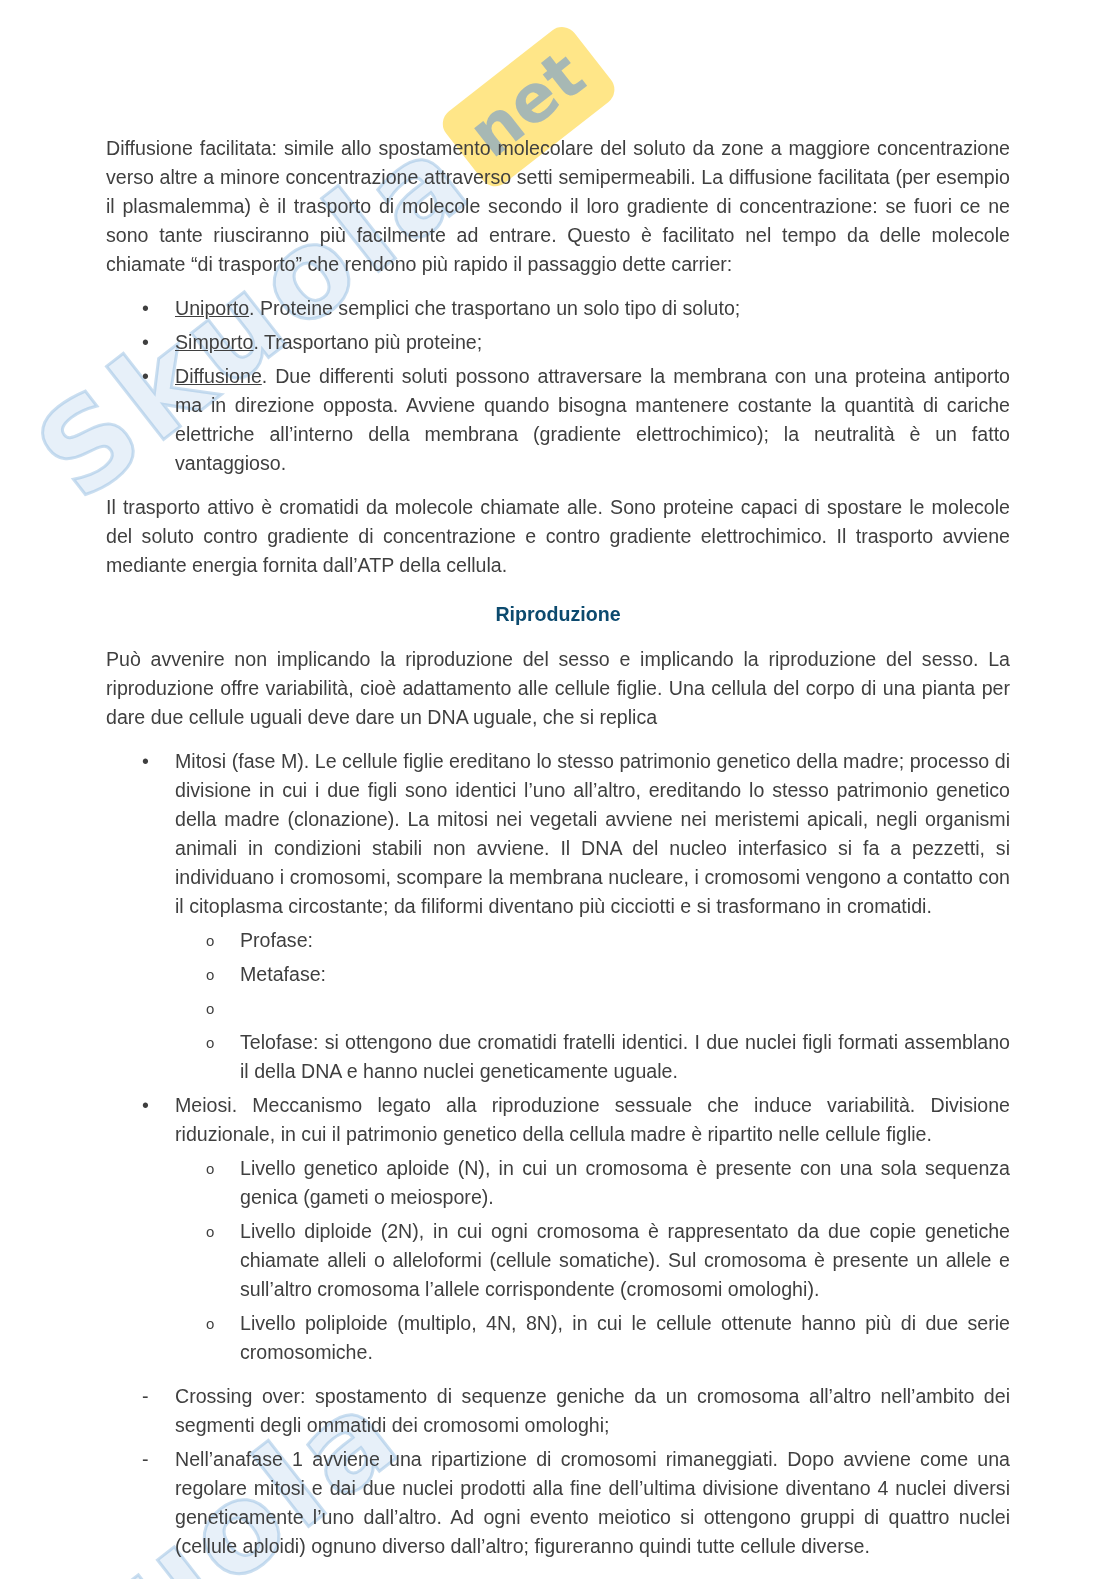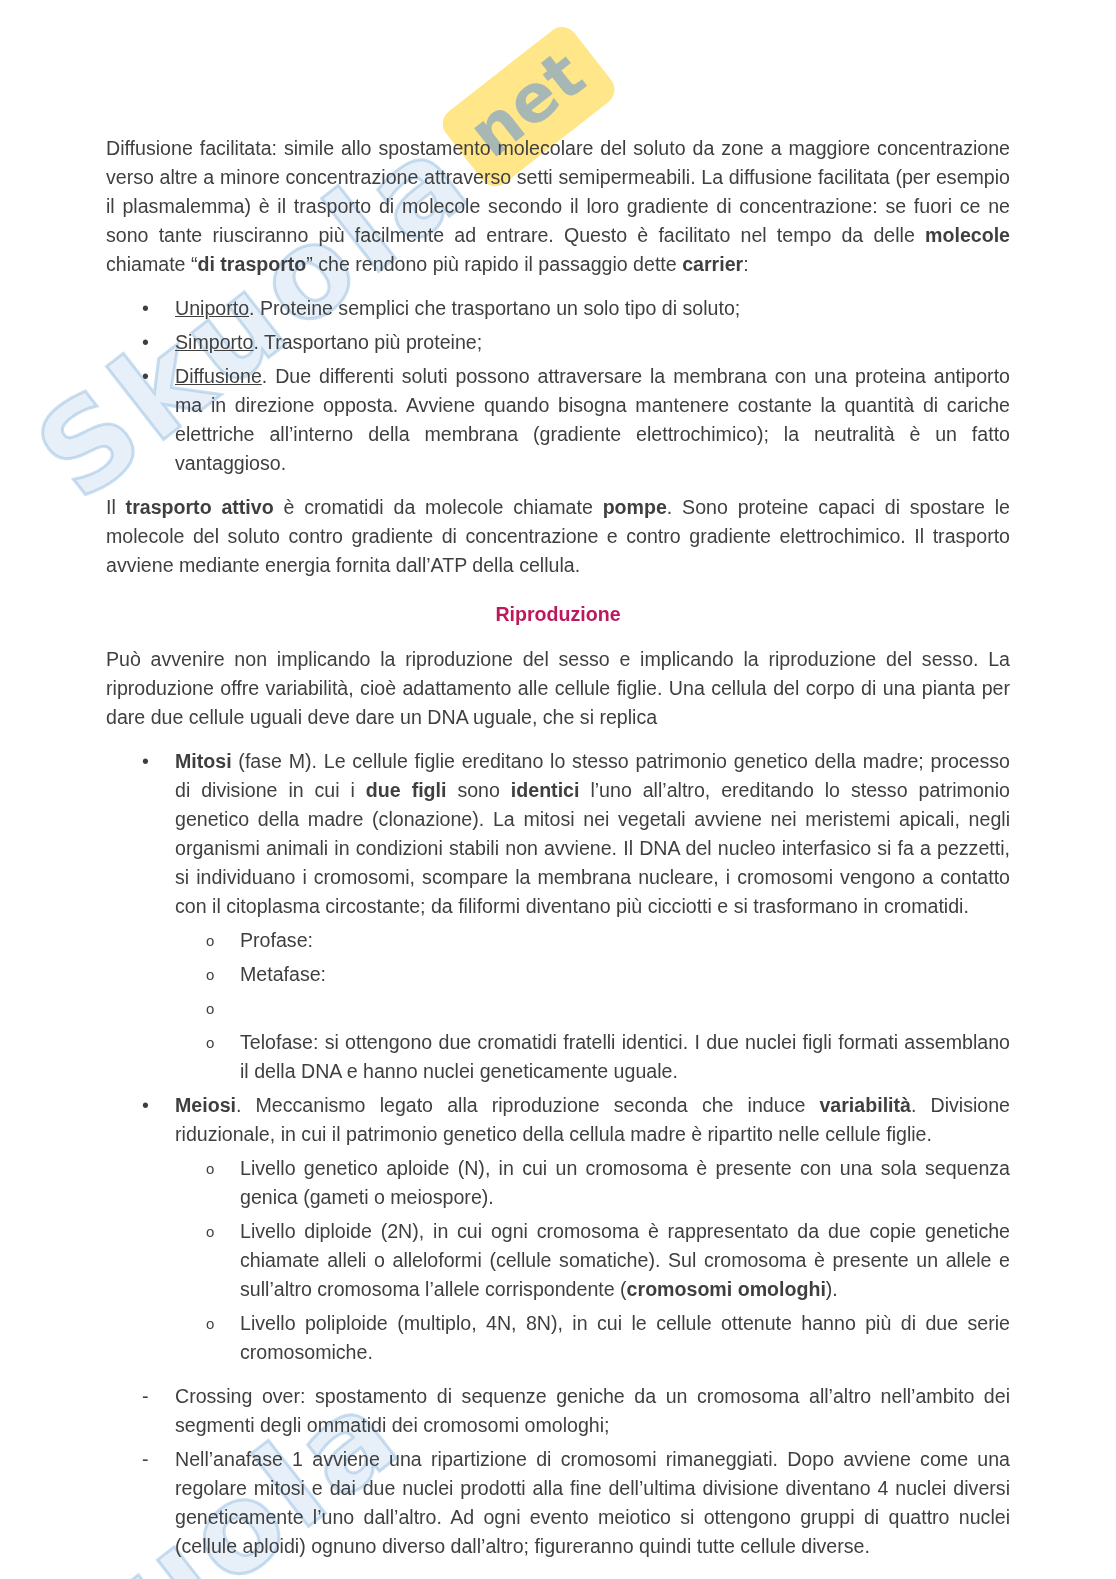--- a/index.html
+++ b/index.html
@@ -46,33 +46,33 @@
   
   .content{
     position:relative;
     z-index:1;
     padding:134px 106px 0 106px;
     font-size:19.6px;
     line-height:29px;
   }
   .para{text-align:justify;margin:0 0 15px 0;}
   .heading{
-    color:#be185d;
+    color:#0c4a6e;
     font-weight:bold;
     text-align:center;
     margin:20px 0 16px 0;
   }
   .list{margin:2px 0 15px 0;}
   .list .list{margin:0 0 5px 0;}
   .li{display:flex;margin:0 0 5px 0;}
   .li .text{flex:1 1 auto;text-align:justify;}
   .marker{flex:0 0 auto;box-sizing:border-box;}
   .m1{width:69px;padding-left:36px;}
   .m2{width:134px;padding-left:100px;font-size:15px;line-height:29px;}
-  .b{font-weight:bold;}
+  .b{font-weight:normal;}
   .u{text-decoration:underline;}
 </style>
 </head>
 <body>
 
 <div class="page">
 
   <div class="watermark">
     <div class="wm-rot main">
       <span class="wm-word">Skuola</span><span class="wm-net">net</span>
@@ -91,21 +91,21 @@
         </div>
         <div class="li">
           <span class="marker m1">•</span>
           <span class="text"><span class="u">Simporto</span><span>. Trasportano più proteine;</span></span>
         </div>
         <div class="li">
           <span class="marker m1">•</span>
           <span class="text"><span class="u">Diffusione</span><span>. Due differenti soluti possono attraversare la membrana con una proteina antiporto ma in direzione opposta. Avviene quando bisogna mantenere costante la quantità di cariche elettriche all’interno della membrana (gradiente elettrochimico); la neutralità è un fatto vantaggioso.</span></span>
         </div>
       </div>
-      <div class="para"><span>Il </span><span class="b">trasporto attivo</span><span> è cromatidi da molecole chiamate </span><span class="b">pompe</span><span>. Sono proteine capaci di spostare le molecole del soluto contro gradiente di concentrazione e contro gradiente elettrochimico. Il trasporto avviene mediante energia fornita dall’ATP della cellula.</span></div>
+      <div class="para"><span>Il </span><span class="b">trasporto attivo</span><span> è cromatidi da molecole chiamate </span><span class="b">alle</span><span>. Sono proteine capaci di spostare le molecole del soluto contro gradiente di concentrazione e contro gradiente elettrochimico. Il trasporto avviene mediante energia fornita dall’ATP della cellula.</span></div>
       <div class="heading"><span>Riproduzione</span></div>
       <div class="para"><span>Può avvenire non implicando la riproduzione del sesso e implicando la riproduzione del sesso. La riproduzione offre variabilità, cioè adattamento alle cellule figlie. Una cellula del corpo di una pianta per dare due cellule uguali deve dare un DNA uguale, che si replica</span></div>
       <div class="list lvl1">
         <div class="li">
           <span class="marker m1">•</span>
           <span class="text"><span class="b">Mitosi</span><span> (fase M). Le cellule figlie ereditano lo stesso patrimonio genetico della madre; processo di divisione in cui i </span><span class="b">due figli</span><span> sono </span><span class="b">identici</span><span> l’uno all’altro, ereditando lo stesso patrimonio genetico della madre (clonazione). La mitosi nei vegetali avviene nei meristemi apicali, negli organismi animali in condizioni stabili non avviene. Il DNA del nucleo interfasico si fa a pezzetti, si individuano i cromosomi, scompare la membrana nucleare, i cromosomi vengono a contatto con il citoplasma circostante; da filiformi diventano più cicciotti e si trasformano in cromatidi.</span></span>
         </div>
         <div class="list lvl2">
           <div class="li">
             <span class="marker m2">o</span>
@@ -118,21 +118,21 @@
           <div class="li">
             <span class="marker m2">o</span>
           </div>
           <div class="li">
             <span class="marker m2">o</span>
             <span class="text"><span>Telofase: si ottengono due cromatidi fratelli identici. I due nuclei figli formati assemblano il della DNA e hanno nuclei geneticamente uguale.</span></span>
           </div>
         </div>
         <div class="li">
           <span class="marker m1">•</span>
-          <span class="text"><span class="b">Meiosi</span><span>. Meccanismo legato alla riproduzione seconda che induce </span><span class="b">variabilità</span><span>. Divisione riduzionale, in cui il patrimonio genetico della cellula madre è ripartito nelle cellule figlie.</span></span>
+          <span class="text"><span class="b">Meiosi</span><span>. Meccanismo legato alla riproduzione sessuale che induce </span><span class="b">variabilità</span><span>. Divisione riduzionale, in cui il patrimonio genetico della cellula madre è ripartito nelle cellule figlie.</span></span>
         </div>
         <div class="list lvl2">
           <div class="li">
             <span class="marker m2">o</span>
             <span class="text"><span>Livello genetico aploide (N), in cui un cromosoma è presente con una sola sequenza genica (gameti o meiospore).</span></span>
           </div>
           <div class="li">
             <span class="marker m2">o</span>
             <span class="text"><span>Livello diploide (2N), in cui ogni cromosoma è rappresentato da due copie genetiche chiamate alleli o alleloformi (cellule somatiche). Sul cromosoma è presente un allele e sull’altro cromosoma l’allele corrispondente (</span><span class="b">cromosomi omologhi</span><span>).</span></span>
           </div>

